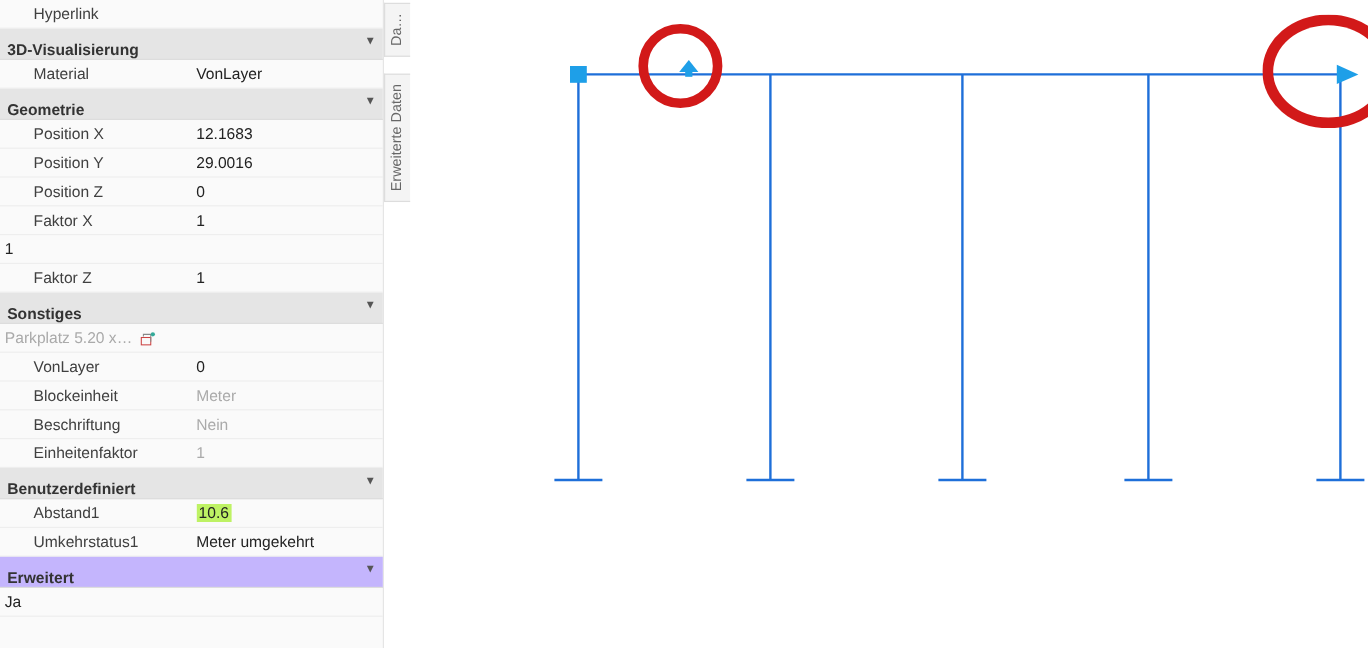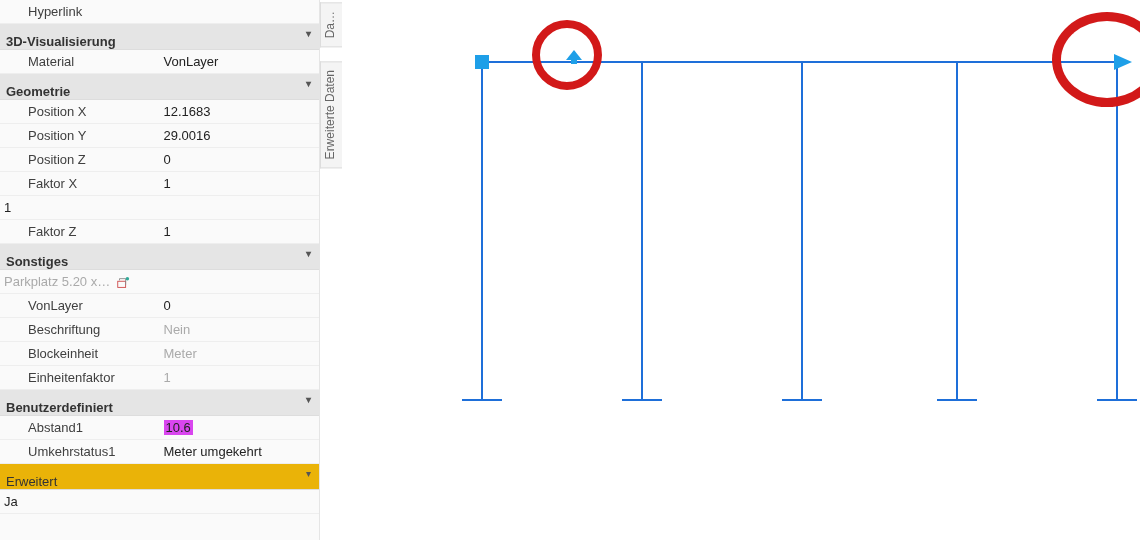--- a/index.html
+++ b/index.html
@@ -7,25 +7,25 @@
 
   .app { display: flex; width: 100%; height: 100%; }
 
   
   .props { width: 320px; height: 100%; background: #fafafa; border-right: 1px solid #e5e5e5; display: flex; flex-direction: column; }
   .row { display: flex; height: 24px; line-height: 24px; border-bottom: 1px solid #eee; }
   .row .label { width: 50%; padding-left: 28px; color: #404040; white-space: nowrap; overflow: hidden; text-overflow: ellipsis; }
   .row .value { width: 50%; padding-left: 4px; color: #222; white-space: nowrap; overflow: hidden; text-overflow: ellipsis; }
   .row .value.muted { color: #aaa; }
   .row .value.highlight { }
-  .row .value.highlight span.hl { background: #d946ef; padding: 0 2px; }
+  .row .value.highlight span.hl { background: #bef264; padding: 0 2px; }
 
   .sect { display: flex; align-items: flex-end; height: 26px; background: #e5e5e5; font-weight: 600; color: #333; padding-left: 6px; border-bottom: 1px solid #ddd; position: relative; cursor: pointer; }
   .sect .caret { position: absolute; right: 8px; top: 4px; font-size: 10px; color: #555; }
-  .sect-light { background: #eab308; font-weight: 400; }
+  .sect-light { background: #c4b5fd; font-weight: 700; }
 
   .edit-icon { display:inline-block; width:14px; height:14px; vertical-align:middle; margin-left:2px; }
 
   
   .tabs { width: 22px; display: flex; flex-direction: column; gap: 14px; padding-top: 2px; background: #fff; }
   .tab { writing-mode: vertical-rl; transform: rotate(180deg); font-size: 12px; color: #666; background: #f4f4f4; border: 1px solid #ddd; border-left: none; padding: 8px 2px; cursor: pointer; }
 
   
   .canvas { flex: 1; position: relative; background: #fff; }
   svg.drawing { position: absolute; inset: 0; width: 100%; height: 100%; }
@@ -93,26 +93,26 @@
             <path d="M4 5 V3 h7 v7" fill="none" stroke="#888" stroke-width="1"></path>
             <circle cx="13" cy="3" r="2" fill="#3a9"></circle>
           </svg>
       </div>
     </div>
     <div class="row">
       <div class="label">VonLayer</div>
       <div class="value">0</div>
     </div>
     <div class="row">
+      <div class="label">Blockeinheit</div>
+      <div class="value muted">Meter</div>
+    </div>
+    <div class="row">
       <div class="label">Beschriftung</div>
       <div class="value muted">Nein</div>
-    </div>
-    <div class="row">
-      <div class="label">Blockeinheit</div>
-      <div class="value muted">Meter</div>
     </div>
     <div class="row">
       <div class="label">Einheitenfaktor</div>
       <div class="value muted">1</div>
     </div>
 
     <div class="sect">
       <span>Benutzerdefiniert</span>
       <span class="caret">▾</span>
     </div>

